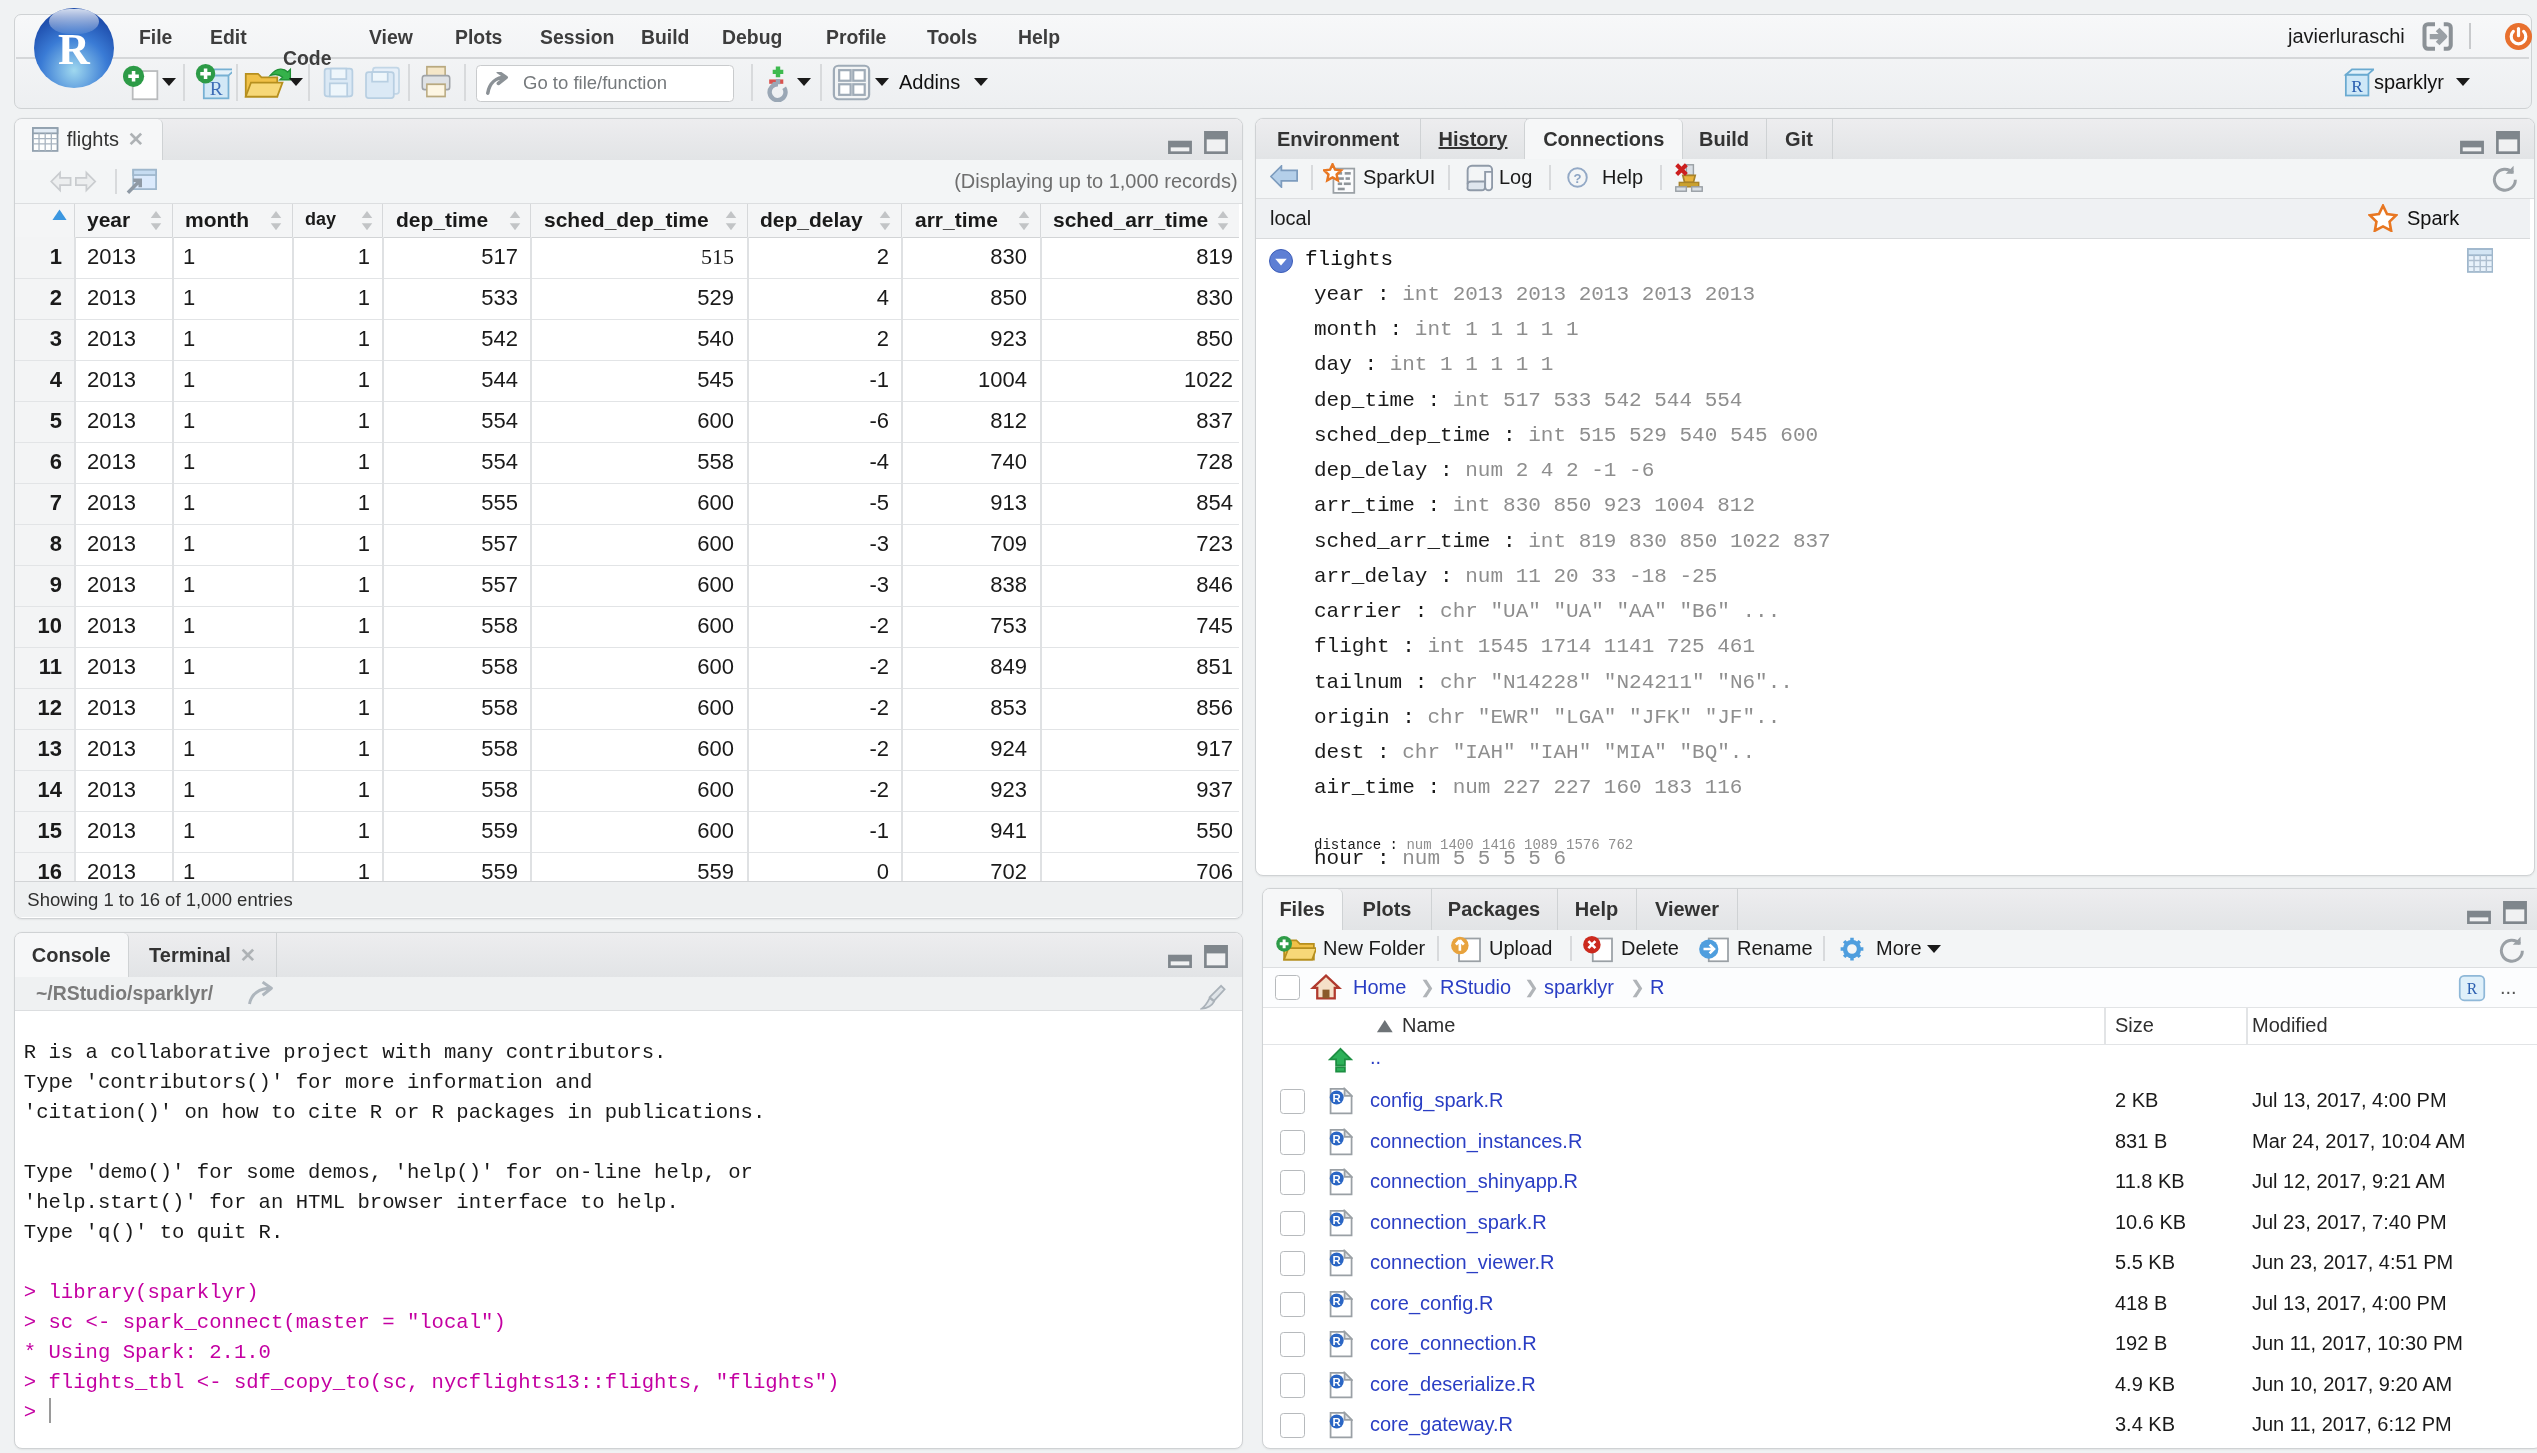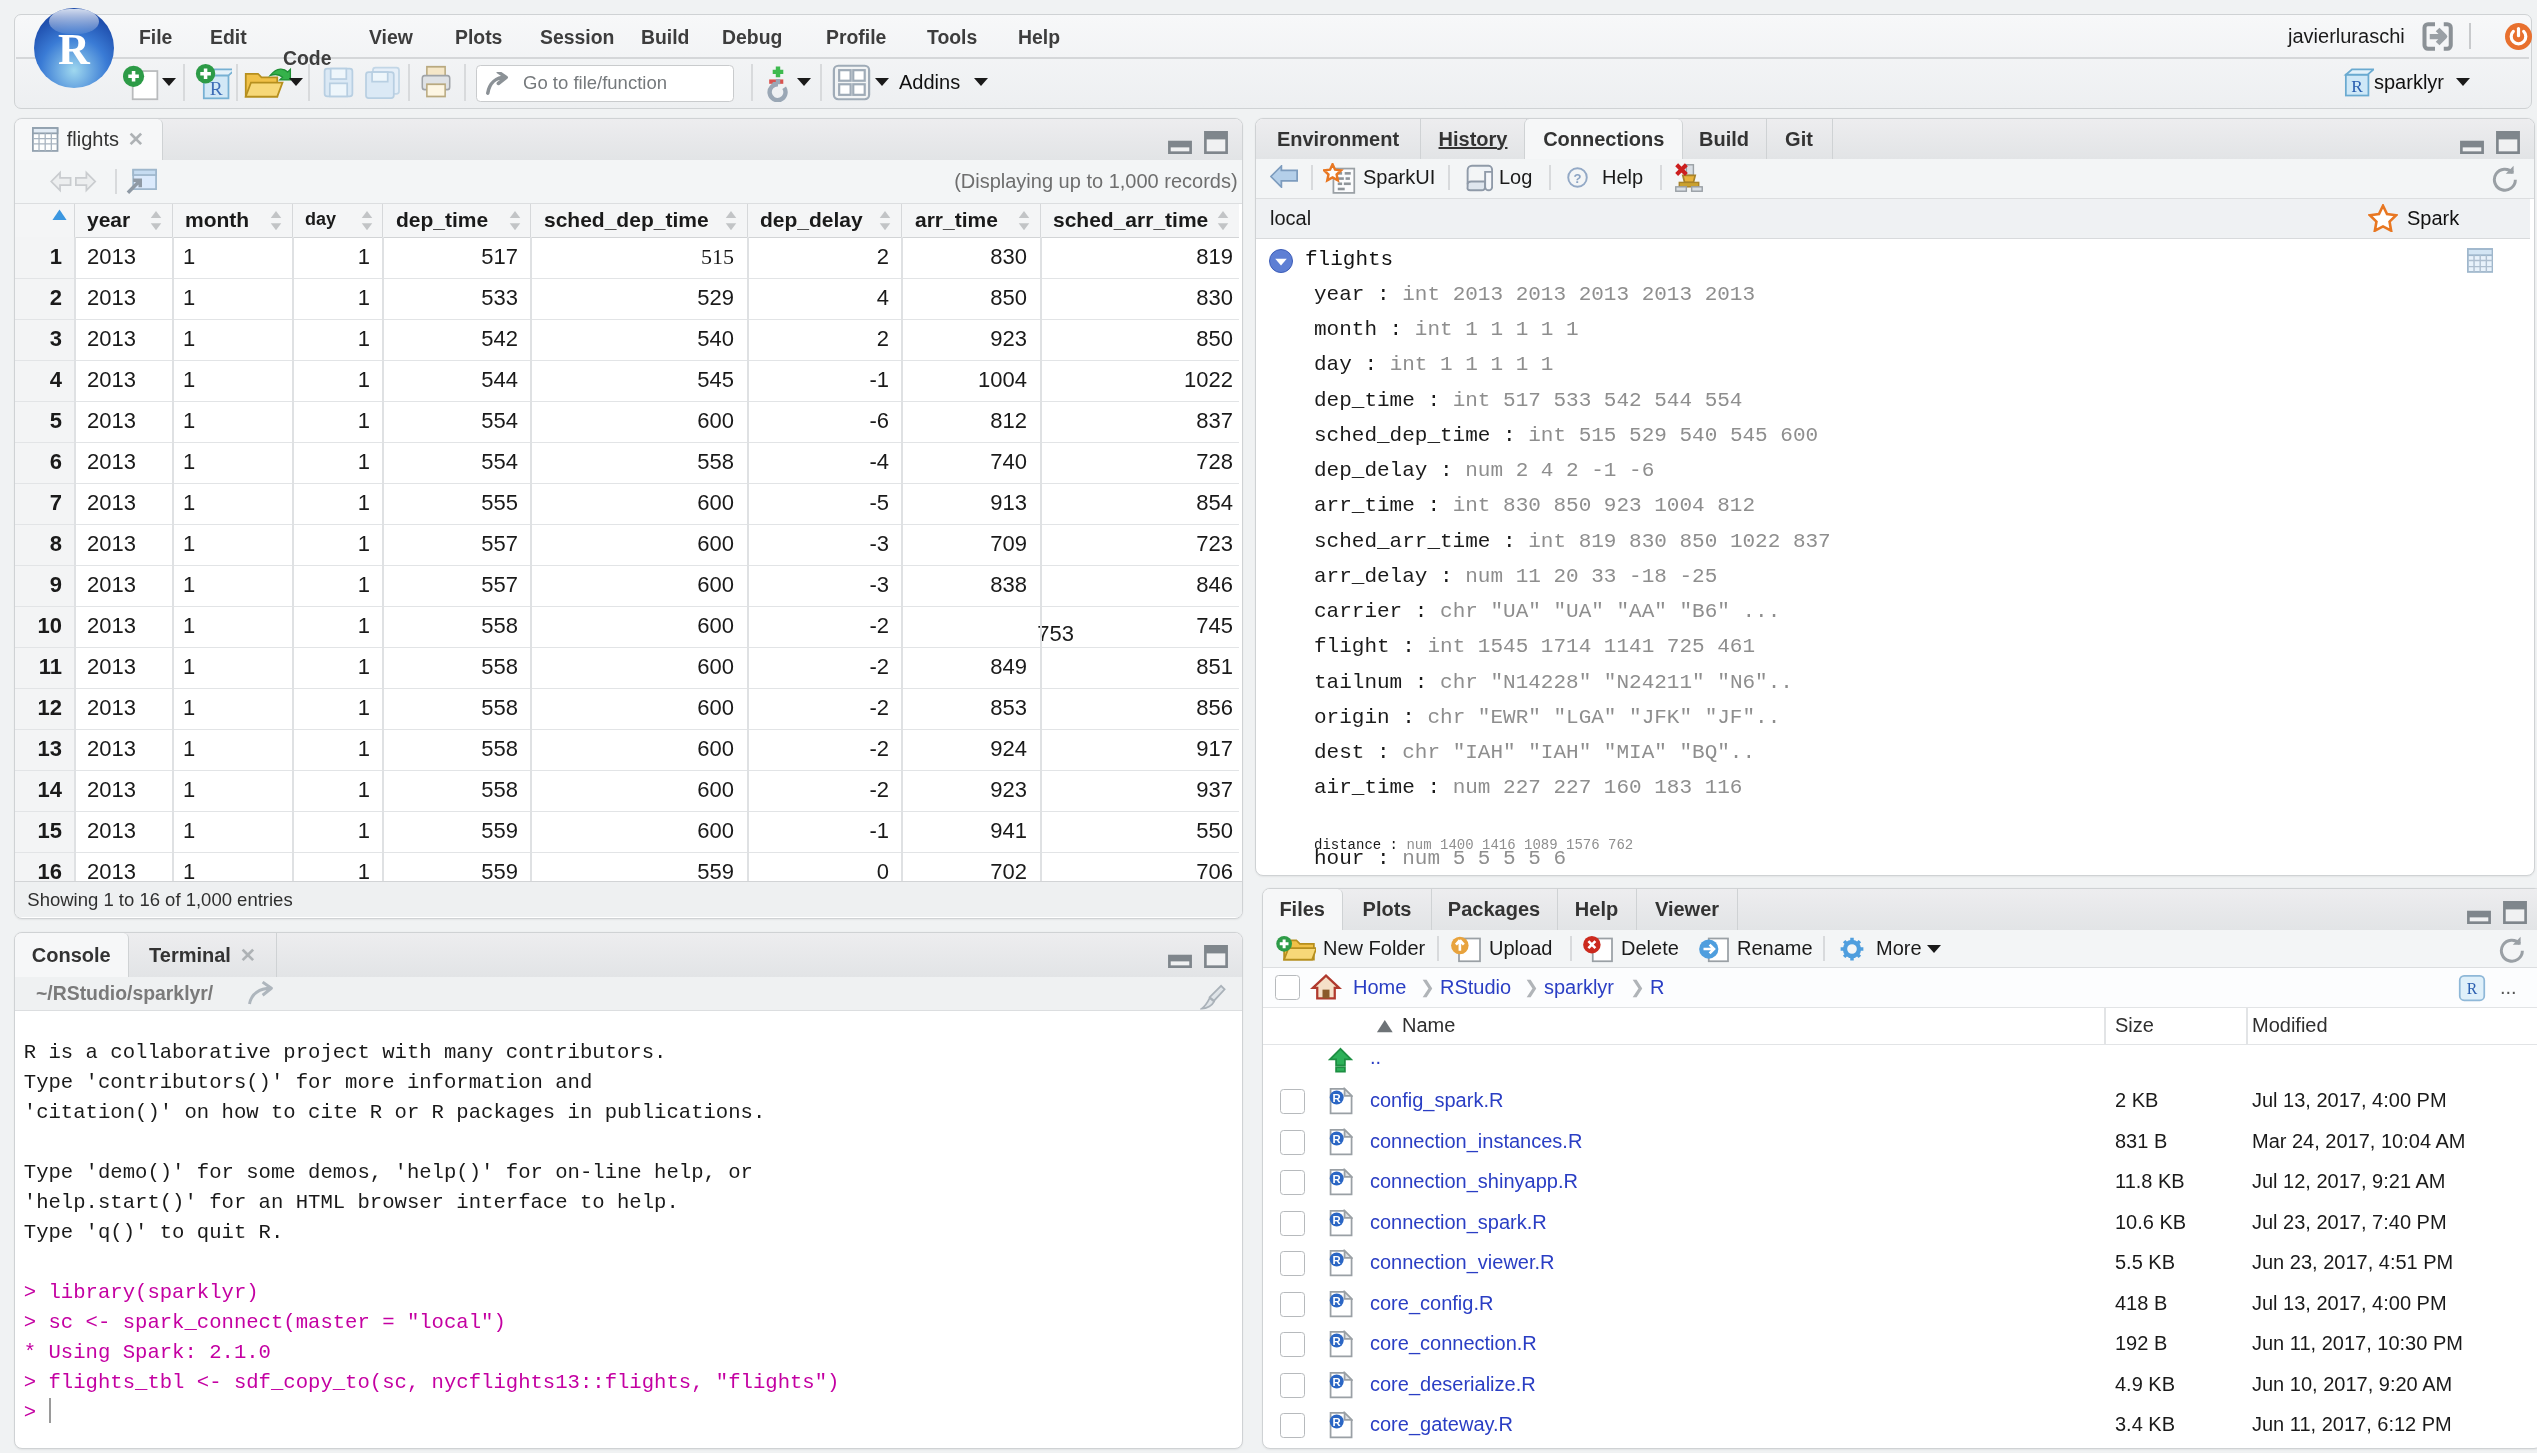--- a/index.html
+++ b/index.html
@@ -316,21 +316,21 @@
 <div class="abs" style="left:1025px;top:0;width:193px;height:39px;display:flex;align-items:center;justify-content:flex-end;">846</div>
 </div>
 <div class="abs" style="left:0;top:369px;width:1224px;height:41px;border-bottom:1.8px solid #e2e4e6;font-size:22px;color:#1a1a1a;">
 <div class="abs" style="left:0;top:0;width:47px;height:39px;display:flex;align-items:center;justify-content:flex-end;font-weight:bold;">10</div>
 <div class="abs" style="left:72px;top:0;height:39px;display:flex;align-items:center;">2013</div>
 <div class="abs" style="left:168px;top:0;height:39px;display:flex;align-items:center;">1</div>
 <div class="abs" style="left:277px;top:0;width:78px;height:39px;display:flex;align-items:center;justify-content:flex-end;">1</div>
 <div class="abs" style="left:367px;top:0;width:136px;height:39px;display:flex;align-items:center;justify-content:flex-end;">558</div>
 <div class="abs" style="left:515px;top:0;width:204px;height:39px;display:flex;align-items:center;justify-content:flex-end;">600</div>
 <div class="abs" style="left:732px;top:0;width:142px;height:39px;display:flex;align-items:center;justify-content:flex-end;">-2</div>
-<div class="abs" style="left:886px;top:8px;width:126px;height:39px;display:flex;align-items:center;justify-content:flex-end;margin-left:47px;">753</div>
+<div class="abs" style="left:886px;top:0;width:126px;height:39px;display:flex;align-items:center;justify-content:flex-end;">753</div>
 <div class="abs" style="left:1025px;top:0;width:193px;height:39px;display:flex;align-items:center;justify-content:flex-end;">745</div>
 </div>
 <div class="abs" style="left:0;top:410px;width:1224px;height:41px;border-bottom:1.8px solid #e2e4e6;font-size:22px;color:#1a1a1a;">
 <div class="abs" style="left:0;top:0;width:47px;height:39px;display:flex;align-items:center;justify-content:flex-end;font-weight:bold;">11</div>
 <div class="abs" style="left:72px;top:0;height:39px;display:flex;align-items:center;">2013</div>
 <div class="abs" style="left:168px;top:0;height:39px;display:flex;align-items:center;">1</div>
 <div class="abs" style="left:277px;top:0;width:78px;height:39px;display:flex;align-items:center;justify-content:flex-end;">1</div>
 <div class="abs" style="left:367px;top:0;width:136px;height:39px;display:flex;align-items:center;justify-content:flex-end;">558</div>
 <div class="abs" style="left:515px;top:0;width:204px;height:39px;display:flex;align-items:center;justify-content:flex-end;">600</div>
 <div class="abs" style="left:732px;top:0;width:142px;height:39px;display:flex;align-items:center;justify-content:flex-end;">-2</div>

